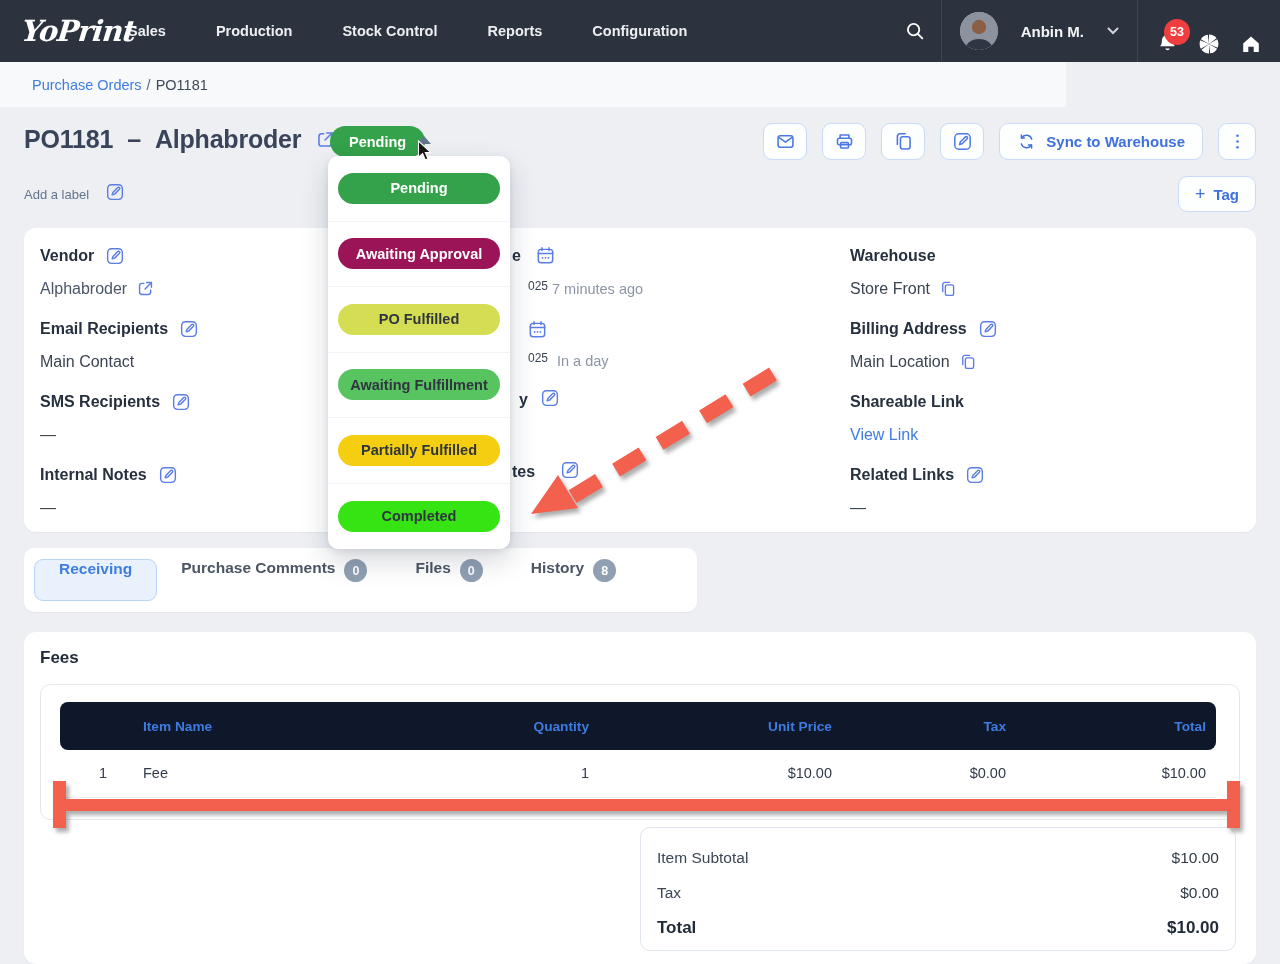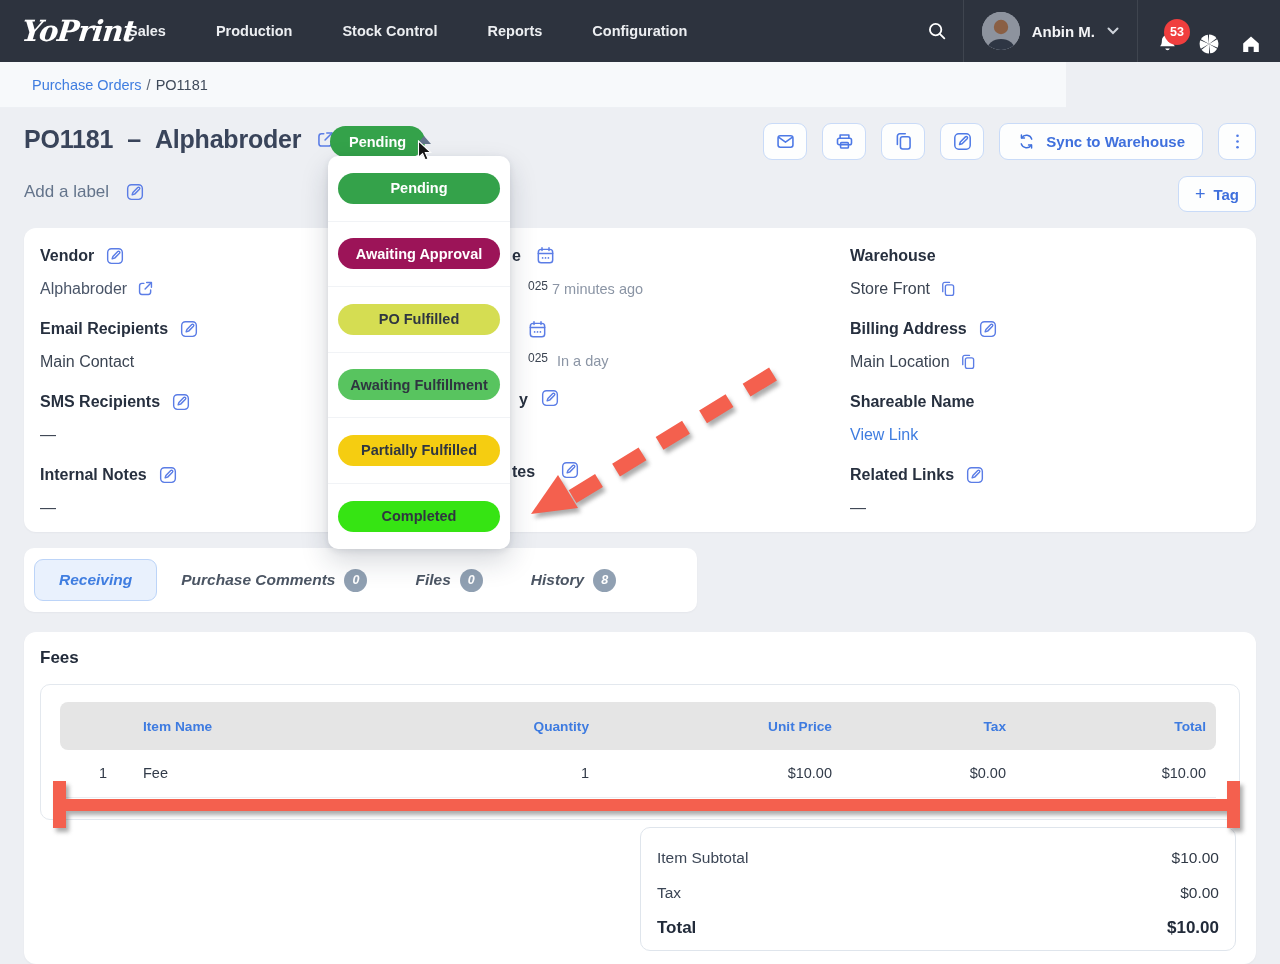--- a/index.html
+++ b/index.html
@@ -8,42 +8,42 @@
   #page { position:relative; width:1280px; height:964px; background:#edeff3; }
 
   
   .navbar { position:absolute; left:0; top:0; width:1280px; height:62px; background:#2d333e; display:flex; align-items:center; }
   .brand { font-family:"DejaVu Serif",serif; font-style:italic; font-weight:700; font-size:29px; color:#fff; margin-left:22px; width:106px; letter-spacing:-1px; transform:skewX(-6deg); }
   .nav-items { display:flex; align-items:center; gap:50px; }
   .nav-item { color:#eceef1; font-size:14.5px; font-weight:600; cursor:pointer; }
   .nav-right { position:absolute; right:0; top:0; height:62px; display:flex; align-items:center; }
   .nav-divider { width:1px; height:62px; background:rgba(255,255,255,.09); }
   .search-btn { width:52px; display:flex; justify-content:center; cursor:pointer; }
-  .user-chip { display:flex; align-items:center; gap:12px; padding:0 18px; cursor:pointer; }
+  .user-chip { display:flex; align-items:center; gap:23px; padding:0 18px; cursor:pointer; }
   .avatar { width:38px; height:38px; border-radius:50%; overflow:hidden; background:#9aa0ab; }
   .user-name { color:#f4f5f7; font-size:15px; font-weight:600; }
   .icon-slot { position:relative; width:42px; display:flex; justify-content:center; cursor:pointer;margin-top:25px; }
   .notif-badge { position:absolute; top:-12px; right:-2px; min-width:26px; height:26px; border-radius:13px; background:#f03e3e; color:#fff; font-size:12.5px; font-weight:700; display:flex; align-items:center; justify-content:center; }
 
   
   .breadcrumb-bar { position:absolute; left:0; top:62px; width:1066px; height:46px; background:#f7f9fb; display:flex; align-items:center; padding-left:32px; border-bottom:1px solid #edf0f4; }
   .bc-link { color:#3f7de0; font-size:14.5px; cursor:pointer; }
   .bc-sep { color:#5c6575; font-size:14.5px; margin:0 5px; }
   .bc-cur { color:#3f4a5a; font-size:14.5px; }
 
   
   .page-title { position:absolute; left:24px; top:125px; font-size:25px; font-weight:700; color:#39445a; letter-spacing:-.2px; display:flex; align-items:center; gap:14px; }
   .status-pill-main { position:absolute; left:330px; top:126px; height:31px; padding:0 19px; border-radius:16px; background:#34a24a; color:#fff; font-size:14.5px; font-weight:700; display:flex; align-items:center; cursor:pointer; }
   .caret-up { position:absolute; left:417px; top:136px; width:0; height:0; border-left:7px solid transparent; border-right:7px solid transparent; border-bottom:8px solid #64748b; cursor:pointer; }
 
   .actions { position:absolute; right:24px; top:123px; display:flex; gap:15px; }
   .icon-btn { width:44px; height:37px; border:1px solid #c9dbf8; border-radius:9px; background:#fdfefe; color:#4d79e6; display:flex; align-items:center; justify-content:center; cursor:pointer; }
   .sync-btn { height:37px; border:1px solid #c9dbf8; border-radius:9px; background:#fdfefe; color:#3f70dd; font-size:15px; font-weight:700; display:flex; align-items:center; gap:10px; padding:0 17px; cursor:pointer; }
 
-  .add-label { position:absolute; left:24px; top:182px; display:flex; align-items:flex-start; gap:16px; color:#64748b; font-size:17px; cursor:pointer; }
+  .add-label { position:absolute; left:24px; top:182px; display:flex; align-items:flex-end; gap:16px; color:#64748b; font-size:13px; cursor:pointer; }
   .tag-btn { position:absolute; right:24px; top:176px; height:36px; border:1px solid #c9dbf8; border-radius:9px; background:#fdfefe; color:#3f70dd; font-size:15px; font-weight:600; display:flex; align-items:center; gap:8px; padding:0 16px; cursor:pointer; }
   .tag-plus { font-size:18px; font-weight:400; }
 
   
   .details-card { position:absolute; left:24px; top:228px; width:1232px; height:304px; background:#fff; border-radius:12px; box-shadow:0 1px 2px rgba(16,30,54,.04); }
   .col { position:absolute; top:19px; }
   .col-left { left:16px; }
   .col-right { left:826px; }
   .f-label { display:flex; align-items:center; gap:11px; font-size:16px; font-weight:700; color:#27303f; height:18px; margin-bottom:14px; }
   .f-value { display:flex; align-items:center; gap:9px; font-size:16px; color:#3b4452; height:19px; margin-bottom:22px; }
@@ -61,30 +61,30 @@
   .menu-pill { width:162px; height:31px; border-radius:16px; display:flex; align-items:center; justify-content:center; font-size:14.5px; font-weight:700; }
   .st-0 { background:#34a24a; color:#fff; }
   .st-1 { background:#9c1458; color:#fff; }
   .st-2 { background:#d5dd52; color:#2f3640; }
   .st-3 { background:#58c45f; color:#2f3640; }
   .st-4 { background:#f5cd11; color:#2f3640; }
   .st-5 { background:#36e413; color:#2f3640; }
 
   
   .tabs-card { position:absolute; left:24px; top:548px; width:673px; height:64px; background:#fff; border-radius:10px; box-shadow:0 1px 2px rgba(16,30,54,.04); display:flex; align-items:center; padding:0 10px; }
-  .tab { display:flex; align-items:center; gap:9px; font-size:15.5px; font-weight:700; color:#4b5563; padding:0 24px; height:42px; cursor:pointer;font-style:italic; }
+  .tab { display:flex; gap:9px; font-size:15.5px; font-weight:700; color:#4b5563; padding:0 24px; height:42px; cursor:pointer; }
   .tab.active { background:#e9f1fd; border:1px solid #bcd4f8; border-radius:9px; color:#3f7de0; }
   .tab-badge { min-width:23px; height:23px; border-radius:12px; background:#90a0b2; color:#fff; font-size:12.5px; font-weight:700; display:flex; align-items:center; justify-content:center; }
 
   
   .fees-card { position:absolute; left:24px; top:632px; width:1232px; height:332px; background:#fff; border-radius:12px; box-shadow:0 1px 2px rgba(16,30,54,.04); }
   .fees-title { position:absolute; left:16px; top:16px; font-size:17px; font-weight:700; color:#222b3a; }
   .fees-box { position:absolute; left:16px; top:52px; width:1200px; height:136px; border:1px solid #e3e8ee; border-radius:10px; }
   .fees-table { position:absolute; left:19px; top:17px; width:1156px; border-collapse:collapse; table-layout:fixed; }
-  .fees-table th { background:#e5e5e5; color:#3e7be0; font-size:13.7px; font-weight:700; height:48px; padding:0 10px; }
+  .fees-table th { background:#0f172a; color:#3e7be0; font-size:13.7px; font-weight:700; height:48px; padding:0 10px; }
   .fees-table th:first-child { border-radius:8px 0 0 8px; }
   .fees-table th:last-child { border-radius:0 8px 8px 0; }
   .fees-table td { height:47px; font-size:14.5px; color:#323b49; padding:0 10px; border-bottom:1px solid #e9edf2; background:#fff; }
   .ta-r { text-align:right; } .ta-l { text-align:left; }
   .name-pad { padding-left:26px !important; }
 
   .totals-box { position:absolute; left:640px; top:827px; width:596px; height:124px; background:#fff; border:1px solid #dfe5ec; border-radius:10px; padding:12px 16px 0; }
   .t-row { display:flex; justify-content:space-between; align-items:center; height:35px; font-size:15.5px; color:#3c4656; }
   .t-row .t-val { color:#2f3845; }
   .t-row.total { font-weight:700; font-size:17px; color:#222b3a; }
@@ -323,21 +323,21 @@
             <use href="#i-edit"></use>
           </svg>
         </div>
       <div class="f-value">
           <span>Main Location</span>
           <svg class="ic ic-blue" width="18" height="18" viewBox="0 0 24 24">
             <use href="#i-copy"></use>
           </svg>
         </div>
       <div class="f-label">
-          <span>Shareable Name</span>
+          <span>Shareable Link</span>
         </div>
       <div class="f-value link">View Link</div>
       <div class="f-label">
           <span>Related Links</span>
           <svg class="ic ic-blue" width="20" height="20" viewBox="0 0 24 24">
             <use href="#i-edit"></use>
           </svg>
         </div>
       <div class="f-value">
           <span>—</span>

